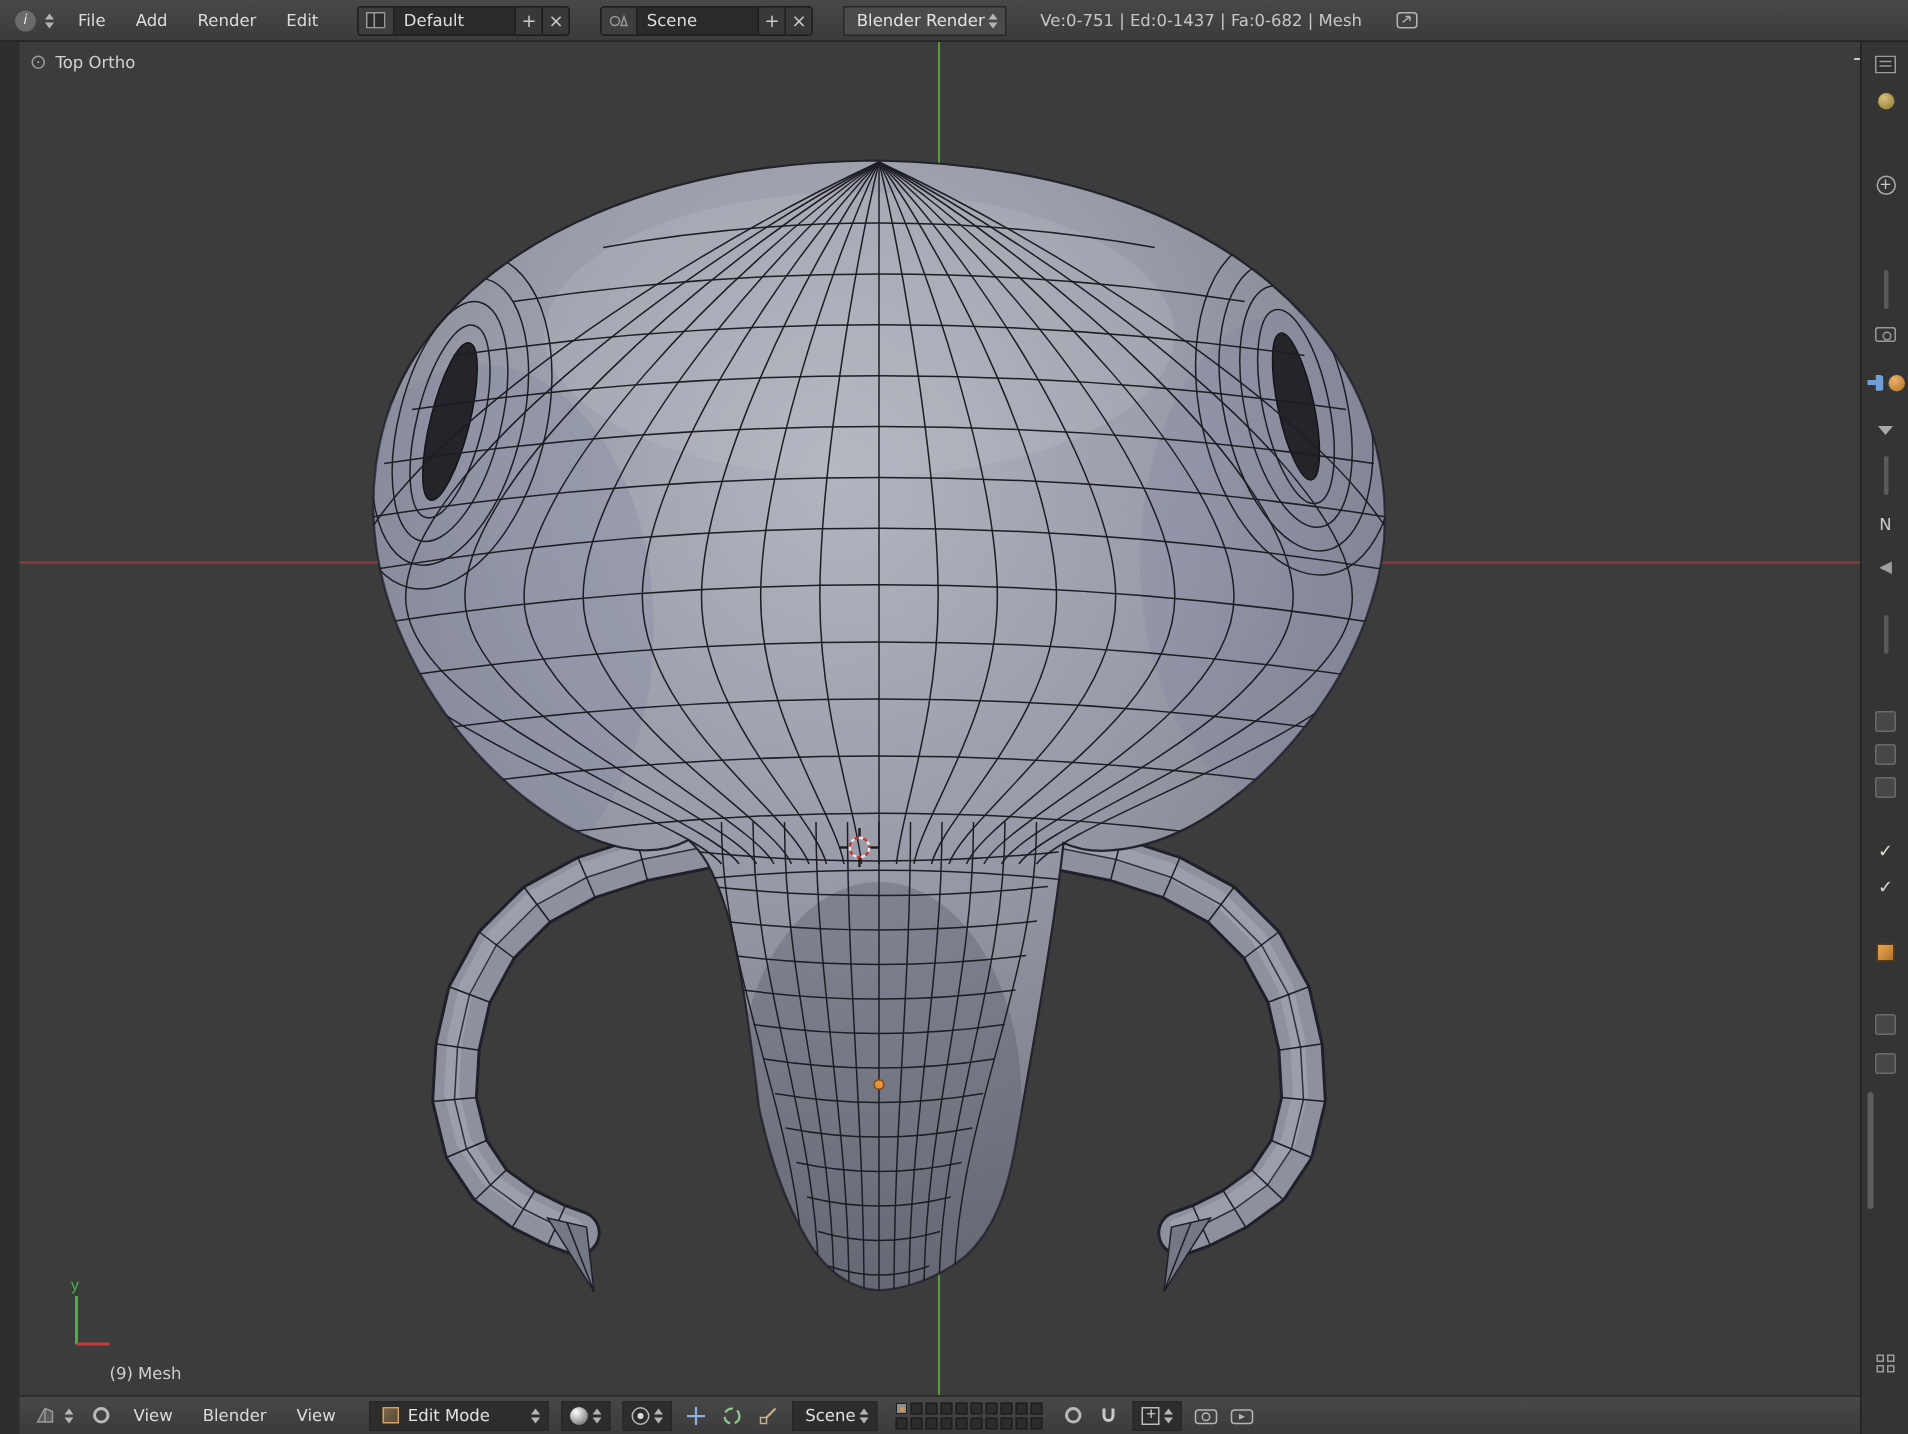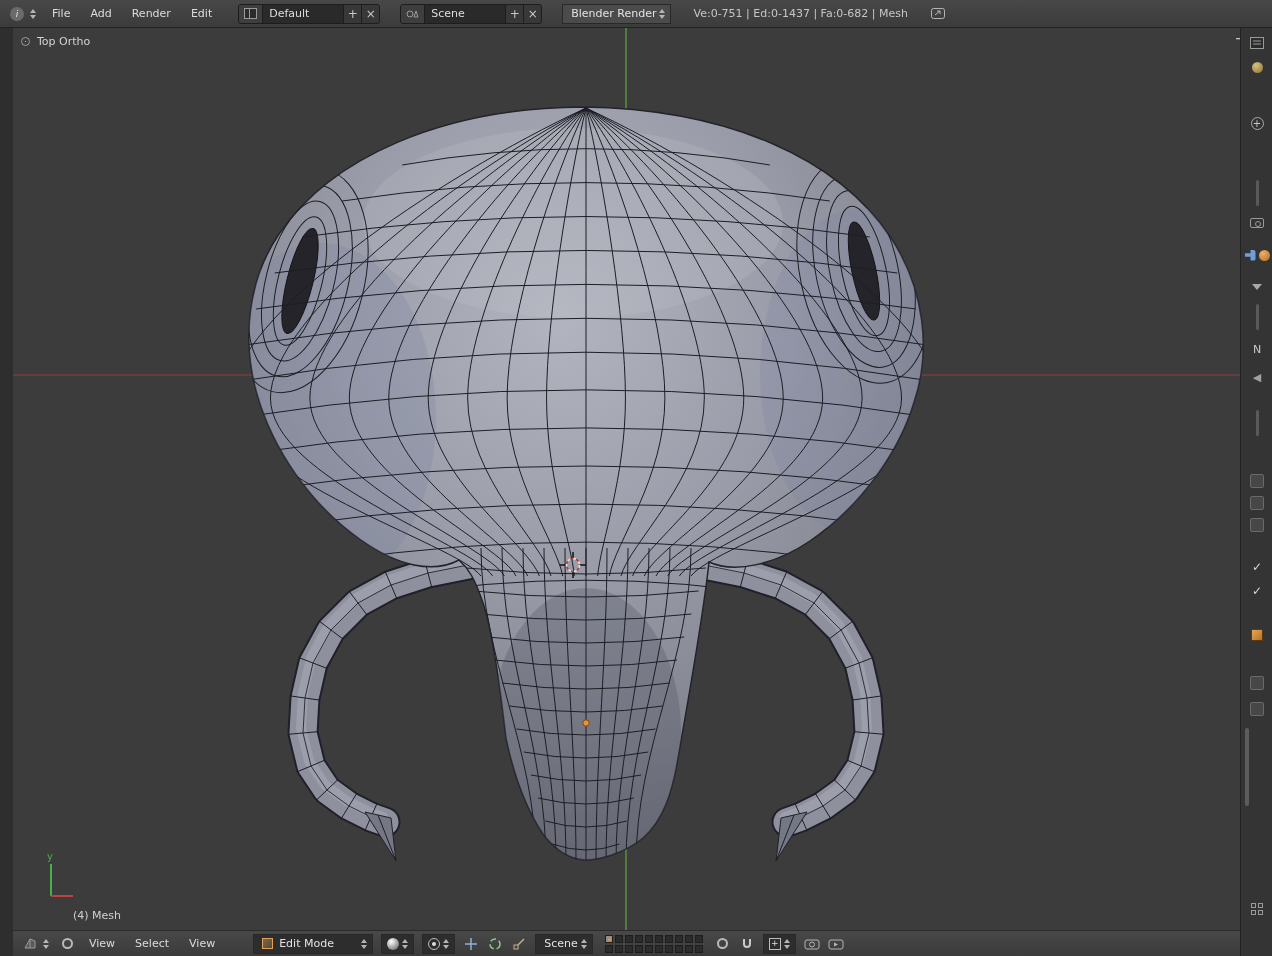--- a/index.html
+++ b/index.html
@@ -314,43 +314,43 @@
 
         <span class="vp-gizmo-dot"></span>
         <span class="vp-label">Top Ortho</span>
         <span class="region-plus">+</span>
 
         <svg class="axis-gizmo" width="70" height="58">
           <line x1="24" y1="46" x2="24" y2="14" stroke="#49b049" stroke-width="2"></line>
           <line x1="24" y1="46" x2="46" y2="46" stroke="#c04040" stroke-width="2"></line>
           <text x="20" y="10" fill="#49b049" font-size="10" id="axis-y-label">y</text>
         </svg>
-        <span class="obj-info">(4) Mesh</span>
+        <span class="obj-info">(9) Mesh</span>
       </div>
 
       <footer class="bottom-header">
         <span class="hdr-btn">
           <svg width="14" height="13">
             <path d="M2 11 L7 2 L12 4 L12 11 Z" fill="#5a5a5a" stroke="#9a9a9a"></path>
             <line x1="7" y1="2" x2="7" y2="11" stroke="#9a9a9a"></line>
           </svg>
           <span class="spin">
               <i class="up"></i>
               <i class="down"></i>
             </span>
         </span>
         <span class="tool-btn">
             <span class="ring-icon"></span>
           </span>
 
         <span class="menu-label">View</span>
-        <span class="menu-label">Select</span>
+        <span class="menu-label">Blender</span>
         <span class="menu-label">View</span>
 
-        <div class="dropdown dark" style="margin-left:26px; width:120px">
+        <div class="dropdown dark" style="margin-left:10px; width:120px">
           <span class="cube-icon"></span>
           <span style="flex:1">Edit Mode</span>
           <span class="spin">
               <i class="up"></i>
               <i class="down"></i>
             </span>
         </div>
 
         <div class="dropdown dark sm">
           <span class="sphere-icon"></span>

